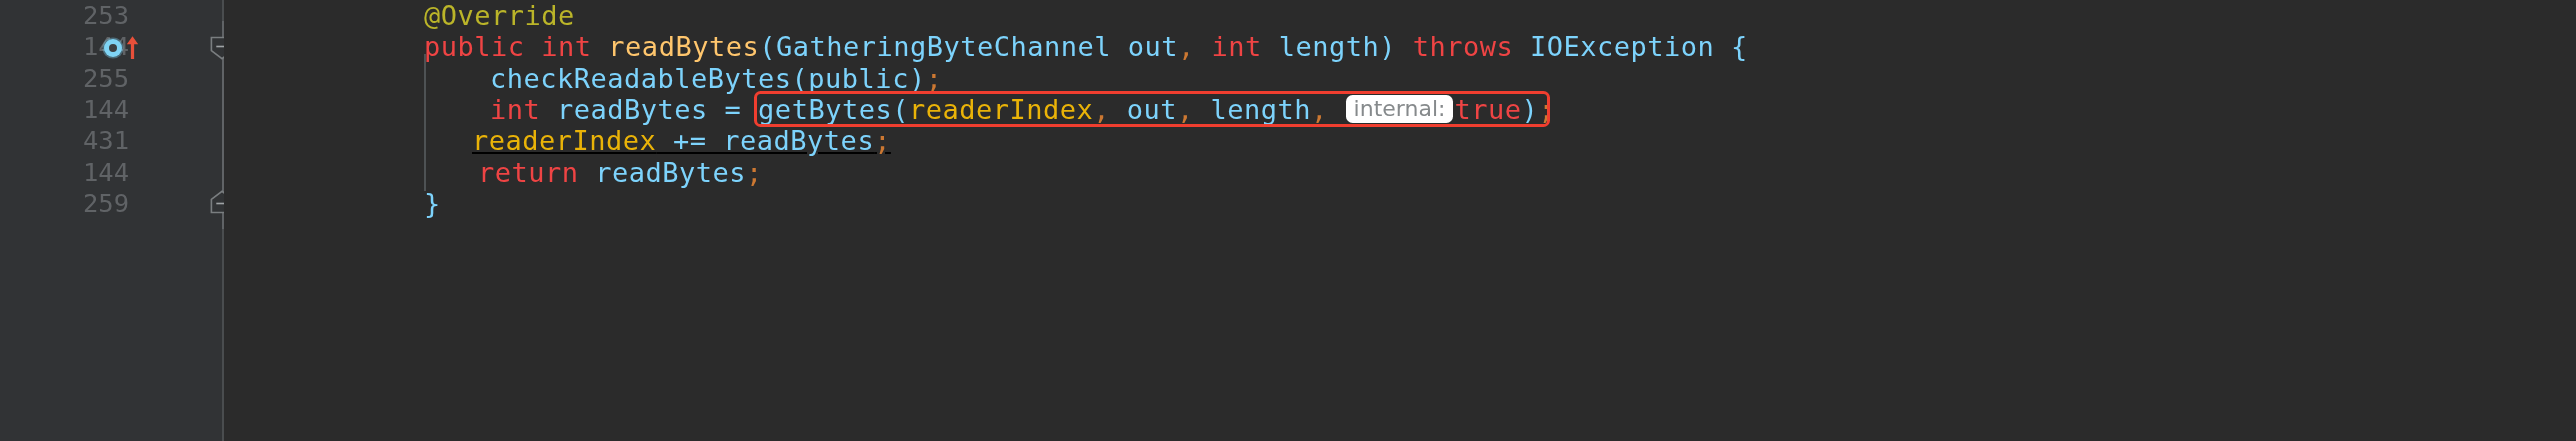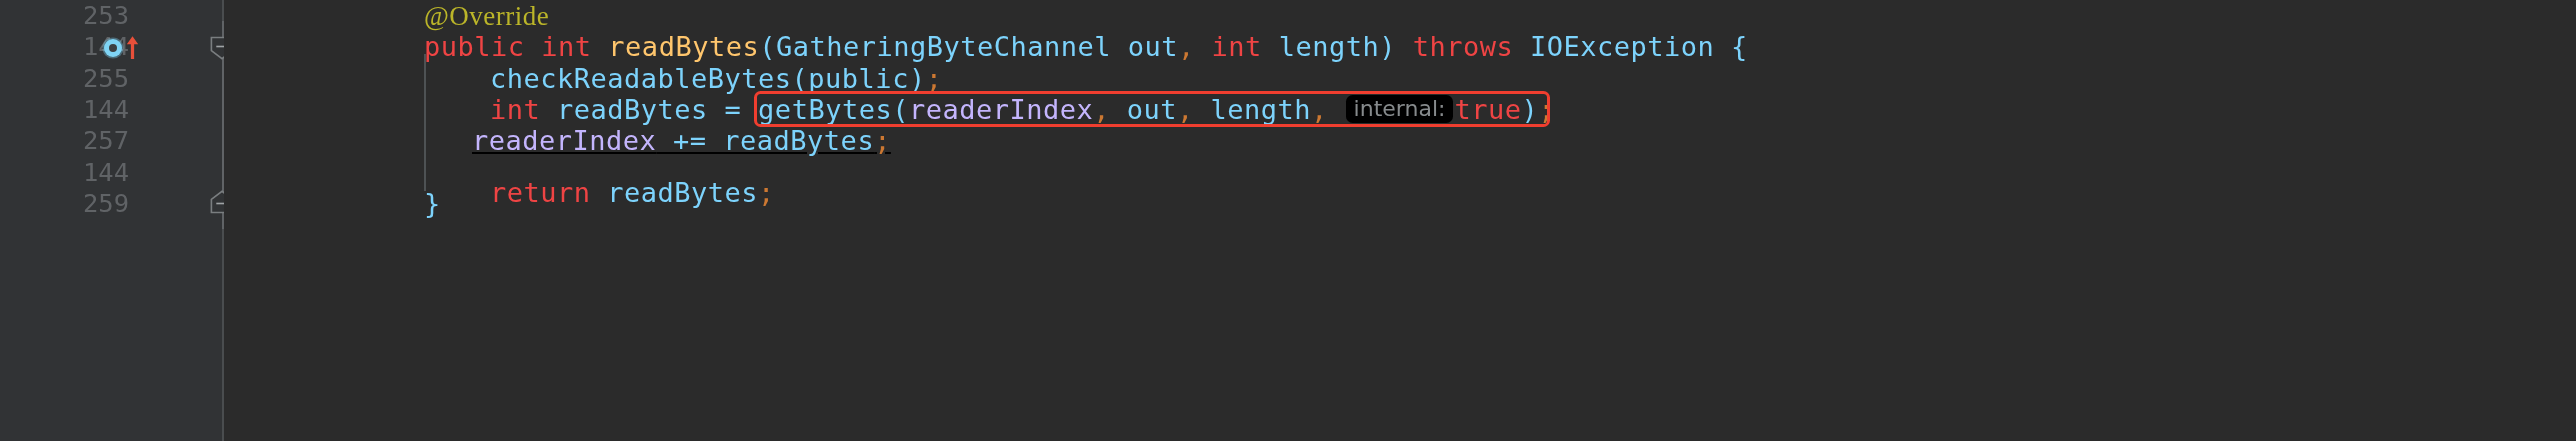--- a/index.html
+++ b/index.html
@@ -115,32 +115,32 @@
     font-family: "DejaVu Sans Mono", "Liberation Mono", monospace;
     letter-spacing: 0.5px;
   }
   .indent-guide {
     position: absolute;
     width: 1.6px;
     background: #4e5254;
   }
 
   
-  .tok-anno    { color: #bbb529; font-family: Liberation Serif, serif; }
+  .tok-anno    { color: #bbb529; }
   .tok-kw      { color: #ef4444; }
   .tok-method  { color: #ffc66d; }
   .tok-plain   { color: #7dd3fc; }
-  .tok-field   { color: #c4b5fd; }
+  .tok-field   { color: #eab308; }
   .tok-semi    { color: #cc7832; }
   .tok-comma   { color: #cc7832; }
 
   
   .inlay {
     display: inline-block;
-    background: #000000;
+    background: #ffffff;
     color: #868a8c;
     border-radius: 6.6px;
     padding: 0.8px 7.4px 2.5px 7.4px;
     font-family: "DejaVu Sans", "Liberation Sans", sans-serif;
     font-size: 22px;
     line-height: 25px;
     letter-spacing: 0px;
     vertical-align: 3.3px;
     margin: 0 1.6px;
   }
@@ -181,21 +181,21 @@
       <div class="line-row" style="top: 31px;">
         <div class="lnum">144</div>
       </div>
       <div class="line-row" style="top: 63px;">
         <div class="lnum">255</div>
       </div>
       <div class="line-row" style="top: 94px;">
         <div class="lnum">144</div>
       </div>
       <div class="line-row" style="top: 125px;">
-        <div class="lnum">257</div>
+        <div class="lnum">431</div>
       </div>
       <div class="line-row" style="top: 157px;">
         <div class="lnum">144</div>
       </div>
       <div class="line-row" style="top: 188px;">
         <div class="lnum">259</div>
       </div>
       <div class="gutter-icons" style="top: 31px;">
         <div class="override-icon"></div>
         <svg class="up-arrow" viewBox="0 0 16 30">
@@ -207,20 +207,20 @@
   <div id="code">
     <div id="indent-guides">
         <div class="indent-guide" style="left: 200px; top: 54px; height: 137px;"></div>
       </div>
     <div id="code-lines">
         <div class="code-line" style="top: 0px; left: 200px;"><span class="tok-anno">@Override</span></div>
         <div class="code-line" style="top: 31px; left: 200px;"><span class="tok-kw">public</span><span class="tok-plain"> </span><span class="tok-kw">int</span><span class="tok-plain"> </span><span class="tok-method">readBytes</span><span class="tok-plain">(GatheringByteChannel out</span><span class="tok-comma">,</span><span class="tok-plain"> </span><span class="tok-kw">int</span><span class="tok-plain"> length)</span><span class="tok-plain"> </span><span class="tok-kw">throws</span><span class="tok-plain"> IOException {</span></div>
         <div class="code-line" style="top: 63px; left: 266px;"><span class="tok-plain">checkReadableBytes(public)</span><span class="tok-semi">;</span></div>
         <div class="code-line" style="top: 94px; left: 266px;"><span class="tok-kw">int</span><span class="tok-plain"> readBytes </span><span class="tok-plain">=</span><span class="tok-plain"> getBytes(</span><span class="tok-field">readerIndex</span><span class="tok-comma">,</span><span class="tok-plain"> out</span><span class="tok-comma">,</span><span class="tok-plain"> length</span><span class="tok-comma">,</span><span class="tok-plain"> </span><span class="inlay">internal:</span><span class="tok-kw">true</span><span class="tok-plain">)</span><span class="tok-semi">;</span></div>
         <div class="code-line" style="top: 125px; left: 248px; text-decoration: underline;"><span class="tok-field">readerIndex</span><span class="tok-plain"> += readBytes</span><span class="tok-semi">;</span></div>
-        <div class="code-line" style="top: 157px; left: 266px; margin-top: 20px;"><span class="tok-kw">return</span><span class="tok-plain"> readBytes</span><span class="tok-semi">;</span></div>
+        <div class="code-line" style="top: 157px; left: 254px;"><span class="tok-kw">return</span><span class="tok-plain"> readBytes</span><span class="tok-semi">;</span></div>
         <div class="code-line" style="top: 188px; left: 200px;"><span class="tok-plain">}</span></div>
       </div>
     <div id="redbox" style="left: 530px; width: 796px; top: 91px; height: 36px;"></div>
   </div>
 
 </div>
 
 
 </body></html>

